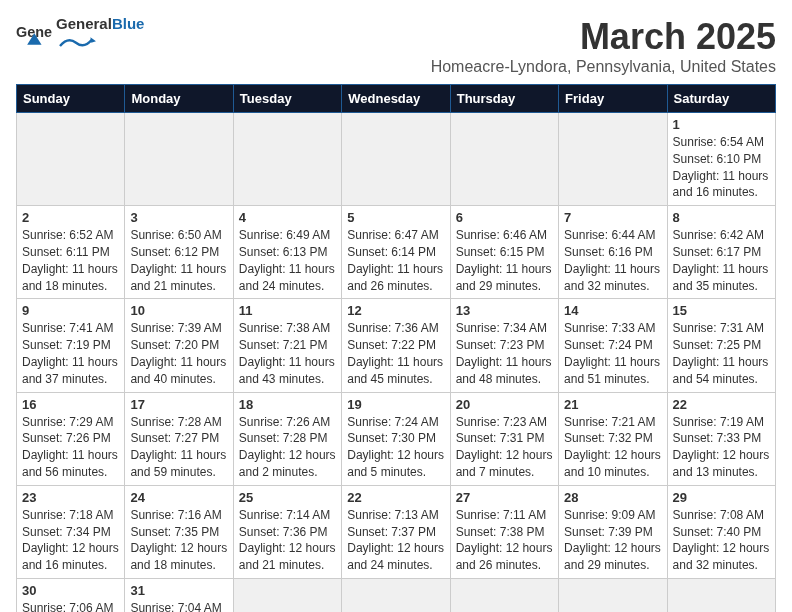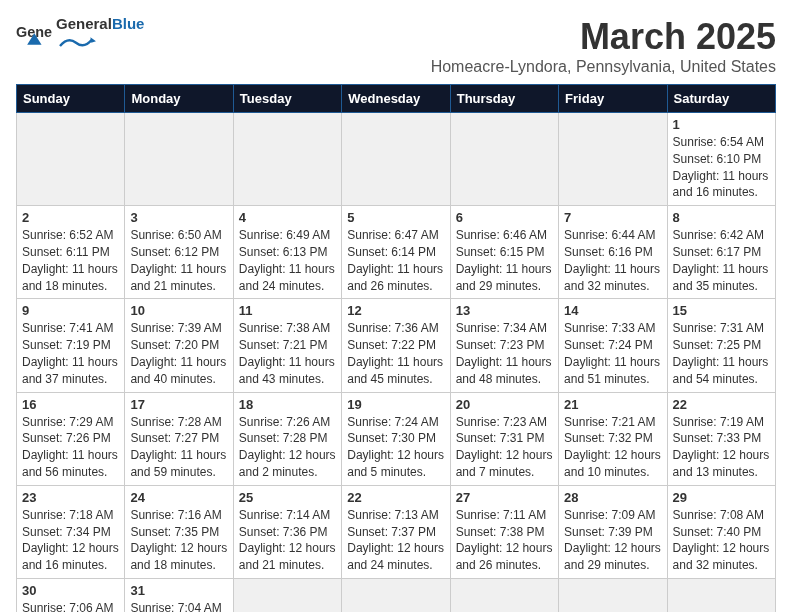--- a/index.html
+++ b/index.html
@@ -283,21 +283,21 @@
 Daylight: 12 hours and 24 minutes.</div>
         </td>
         <td>
           <div class="day-number">27</div>
           <div class="day-info" style="white-space: pre-line;">Sunrise: 7:11 AM
 Sunset: 7:38 PM
 Daylight: 12 hours and 26 minutes.</div>
         </td>
         <td>
           <div class="day-number">28</div>
-          <div class="day-info" style="white-space: pre-line;">Sunrise: 7:09 AM
+          <div class="day-info" style="white-space: pre-line;">Sunrise: 9:09 AM
 Sunset: 7:39 PM
 Daylight: 12 hours and 29 minutes.</div>
         </td>
         <td>
           <div class="day-number">29</div>
           <div class="day-info" style="white-space: pre-line;">Sunrise: 7:08 AM
 Sunset: 7:40 PM
 Daylight: 12 hours and 32 minutes.</div>
         </td>
       </tr>

